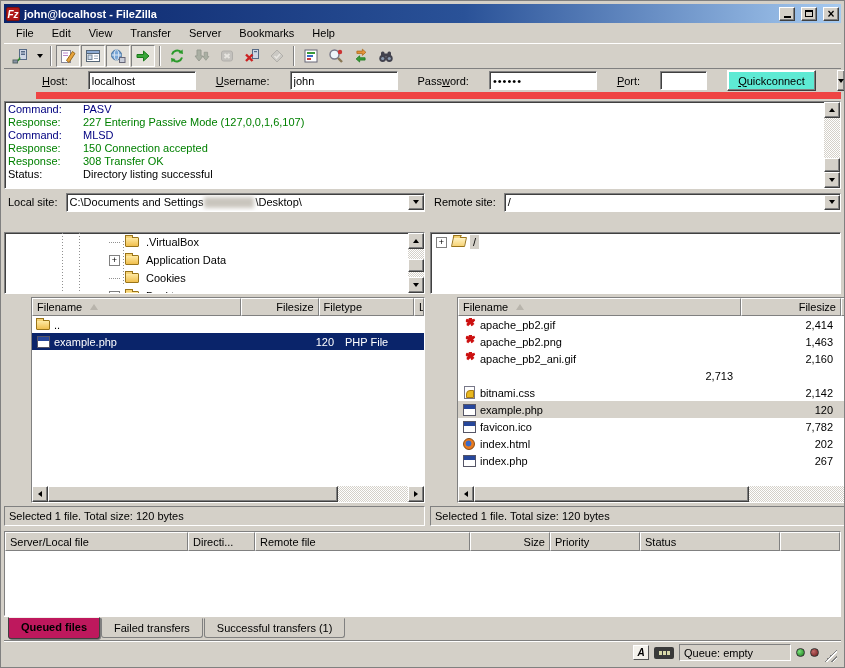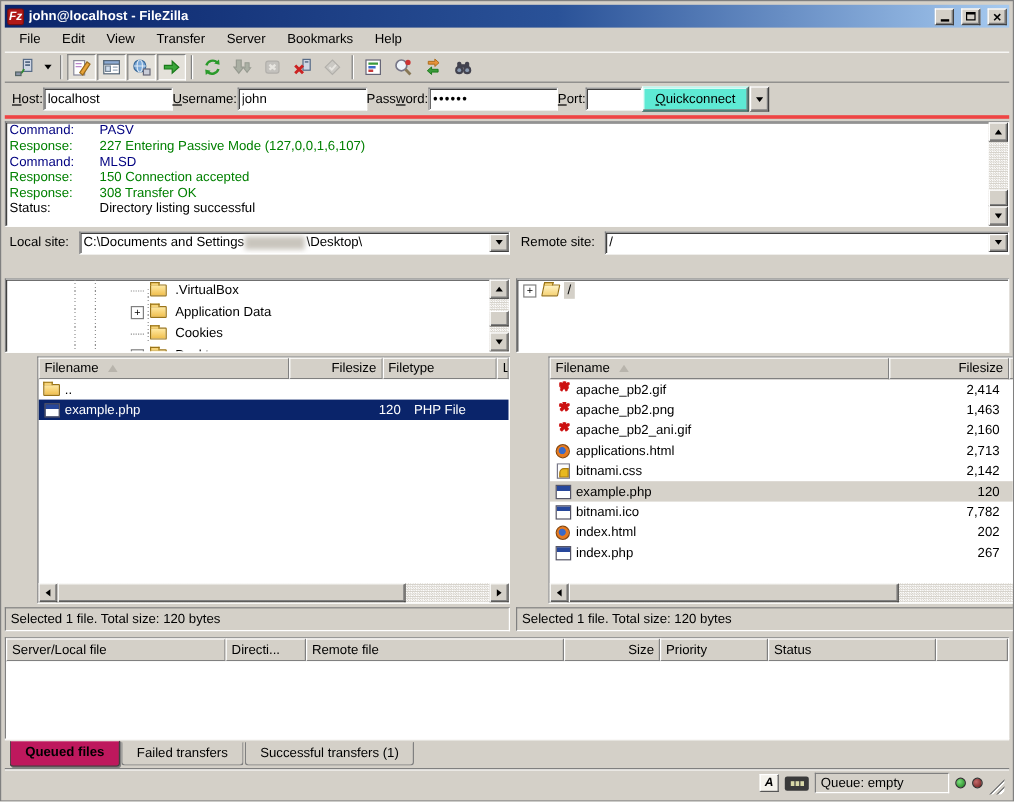--- a/index.html
+++ b/index.html
@@ -32,22 +32,22 @@
   
   .toolbar{height:26px;flex:0 0 26px;display:flex;align-items:center;padding-left:4px;gap:1px;
     border-top:1px solid #fff;border-bottom:1px solid #808080;}
   .tbtn{width:24px;height:22px;display:flex;align-items:center;justify-content:center;border:1px solid transparent;}
   .tbtn.pressed{border-color:#808080 #fff #fff #808080;background:#e4e1da;}
   .tbtn.disabled{opacity:.45;filter:grayscale(.8);}
   .tb-sep{width:2px;height:20px;border-left:1px solid #808080;border-right:1px solid #fff;margin:0 3px;}
   .tb-drop{width:13px;height:22px;display:flex;align-items:center;justify-content:center;}
   .caret-down{width:0;height:0;border-left:3px solid transparent;border-right:3px solid transparent;border-top:4px solid #000;}
   
-  .qcbar{height:30px;flex:0 0 30px;display:flex;align-items:center;gap:0;padding-left:6px;
-    border-bottom:3px solid #ef4444;}
+  .qcbar{height:30px;flex:0 0 30px;display:flex;align-items:center;gap:20px;padding-left:6px;
+    border-bottom:7px solid #ef4444;margin-left:32px;}
   .qc-label{white-space:nowrap;}
   .qc-label .key{text-decoration:underline;}
   .qc-input{height:19px;border:1px solid;border-color:#808080 #fff #fff #808080;
     box-shadow:inset 1px 1px 0 #404040;background:#fff;font-family:inherit;font-size:11px;padding:1px 3px;outline:none;}
   .qc-host{width:108px;}.qc-user{width:108px;}.qc-pass{width:108px;letter-spacing:1px;}.qc-port{width:47px;}
   .qc-btn{height:21px;padding:1px 10px;background:#5eead4;border:1px solid;border-color:#fff #404040 #404040 #fff;
     box-shadow:inset -1px -1px 0 #808080,inset 1px 1px 0 #fff;font-family:inherit;font-size:11px;}
   .qc-btn .key{text-decoration:underline;}
   .qc-drop{width:16px;height:21px;background:#d4d0c8;border:1px solid;border-color:#fff #404040 #404040 #fff;
     box-shadow:inset -1px -1px 0 #808080;display:flex;align-items:center;justify-content:center;margin-left:1px;}
@@ -529,26 +529,20 @@
               <span class="fcell">
                   <span class="ficon" data-icon="apache">
                     <i></i>
                   </span>
                   <span>apache_pb2_ani.gif</span>
                 </span>
               <span class="fcell num">2,160</span>
                 <span class="fcell"></span>
             </div>
             <div class="frow rgrid">
-              <span class="fcell">
-                  <span class="ficon" data-icon="firefox">
-                    <i></i>
-                  </span>
-                  <span>applications.html</span>
-                </span>
               <span class="fcell num">2,713</span>
                 <span class="fcell"></span>
             </div>
             <div class="frow rgrid">
               <span class="fcell">
                   <span class="ficon" data-icon="css">
                     <i></i>
                   </span>
                   <span>bitnami.css</span>
                 </span>
@@ -563,21 +557,21 @@
                   <span>example.php</span>
                 </span>
               <span class="fcell num">120</span>
                 <span class="fcell"></span>
             </div>
             <div class="frow rgrid">
               <span class="fcell">
                   <span class="ficon" data-icon="php">
                     <i></i>
                   </span>
-                  <span>bitnami.ico</span>
+                  <span>favicon.ico</span>
                 </span>
               <span class="fcell num">7,782</span>
                 <span class="fcell"></span>
             </div>
             <div class="frow rgrid">
               <span class="fcell">
                   <span class="ficon" data-icon="firefox">
                     <i></i>
                   </span>
                   <span>index.html</span>

